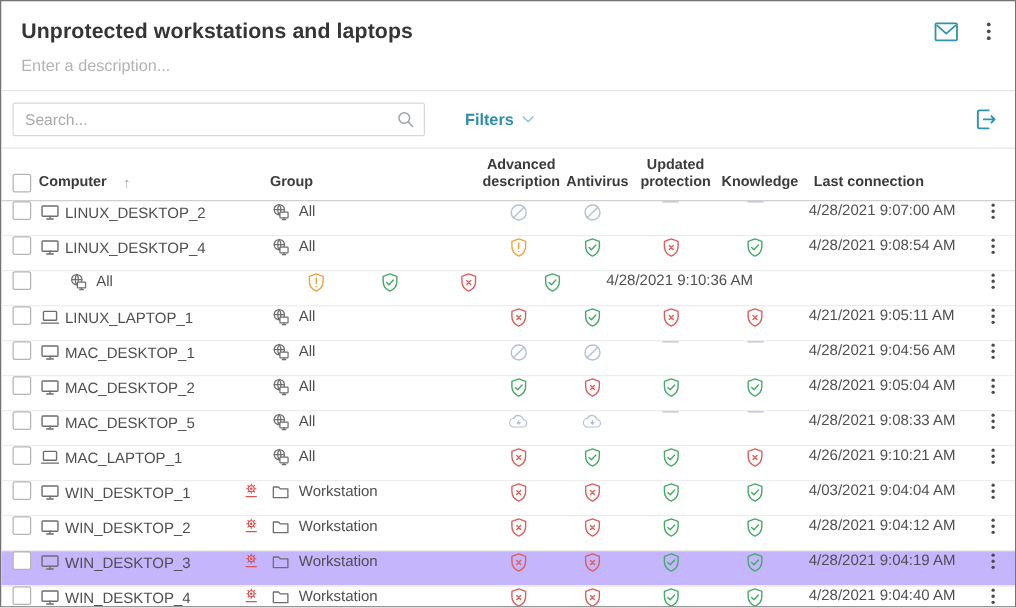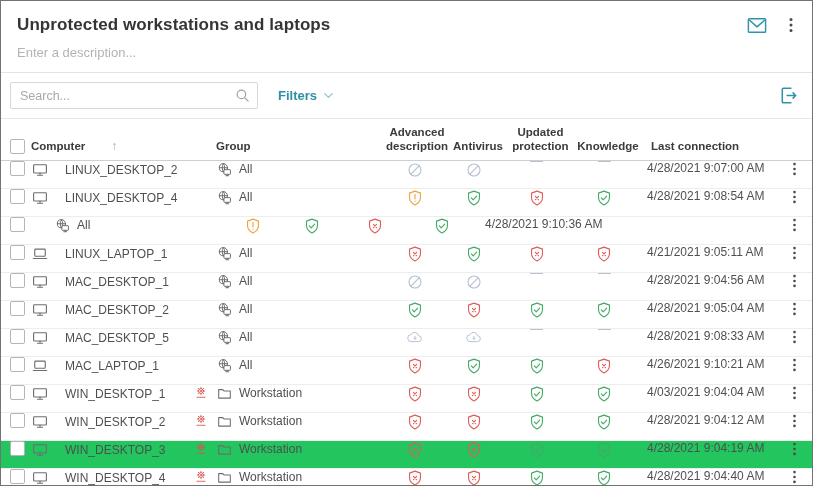--- a/index.html
+++ b/index.html
@@ -14,39 +14,39 @@
   .iconbtn { background:none; border:none; cursor:pointer; padding:0; display:flex; align-items:center; }
   .teal { color:#2e93ac; }
   .dark { color:#4a4a4a; }
   .desc { display:block; width:95%; border:none; outline:none; margin:10px 0 0 16px; font-size:13px;
           font-family:Liberation Sans, sans-serif; color:#555; }
   .desc::placeholder { color:#b3b3b3; }
   .divider { border-bottom:1px solid #e4e4e4; margin-top:12px; }
 
   
   .toolbar { display:flex; align-items:center; padding:9px 12px 9px 9px; }
-  .searchbox { position:relative; width:248px; }
+  .searchbox { position:relative; width:330px; }
   .searchbox input { width:100%; height:27px; border:1px solid #d8d8d8; border-radius:2px; padding:0 30px 0 9px;
                      font-size:12.5px; font-family:"Liberation Sans",sans-serif; color:#555; outline:none; }
   .searchbox input::placeholder { color:#a9a9a9; }
   .sicon { position:absolute; right:7px; top:5px; color:#9aa2a8; }
-  .filters { display:flex; align-items:center; gap:5px; margin-left:20px; cursor:pointer;
+  .filters { display:flex; align-items:center; gap:5px; margin-left:32px; cursor:pointer;
              font-size:13px; font-weight:bold; color:#2f8fa8; }
   .filters .chev { color:#85c3d2; margin-top:2px; }
   .spacer { flex:1; }
 
   
   .thead { display:flex; align-items:flex-end; border-top:1px solid #e6e6e6; border-bottom:1px solid #cfcfcf;
            padding:6px 0 6px 0; min-height:37px; }
   .th { font-size:11.5px; font-weight:bold; color:#3b3b3b; line-height:1.25; }
   .row { display:flex; align-items:flex-start; height:28px; border-bottom:1px solid #ededed; font-size:12px; color:#4f4f4f; }
-  .row.highlighted { background:#22c55e; }
+  .row.highlighted { background:#c4b5fd; }
   .c { display:flex; align-items:center; }
   .c-check  { flex:0 0 30px; padding-left:9px; }
-  .c-computer { flex:0 0 162px; gap:16px; }
+  .c-computer { flex:0 0 162px; gap:3px; }
   .c-group  { flex:0 0 193px; }
   .c-adv    { flex:0 0 58px; }
   .c-av     { flex:0 0 60px; }
   .c-upd    { flex:0 0 65px; }
   .c-knw    { flex:0 0 70px; }
   .c-last   { flex:1 1 auto; padding-left:8px; }
   .c-menu   { flex:0 0 36px; justify-content:center; cursor:pointer; }
   .c-status { justify-content:center; }
   .center   { justify-content:center; text-align:center; }
   .alert-slot { flex:0 0 23px; display:flex; align-items:center; }

